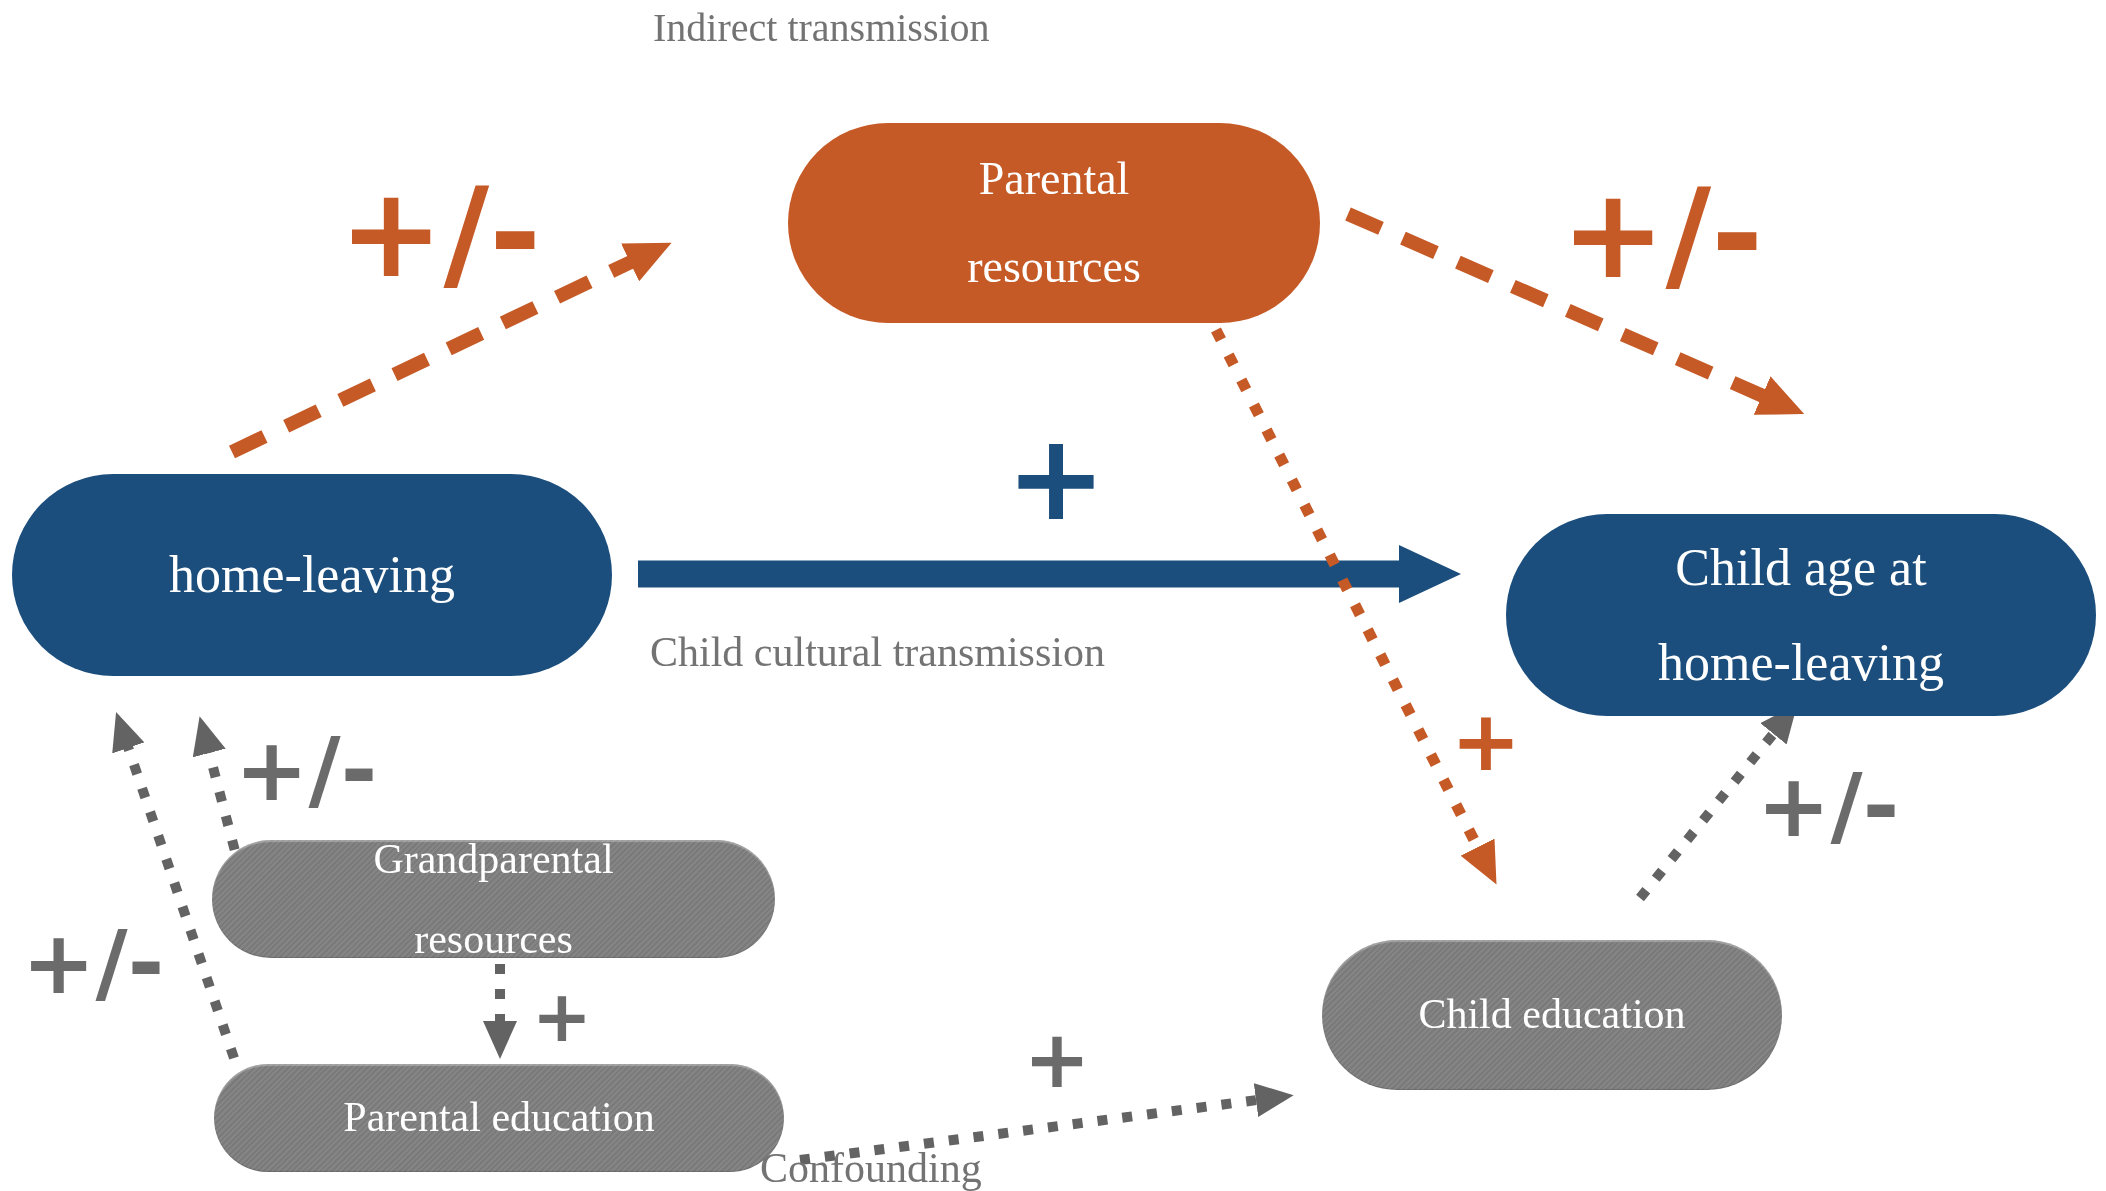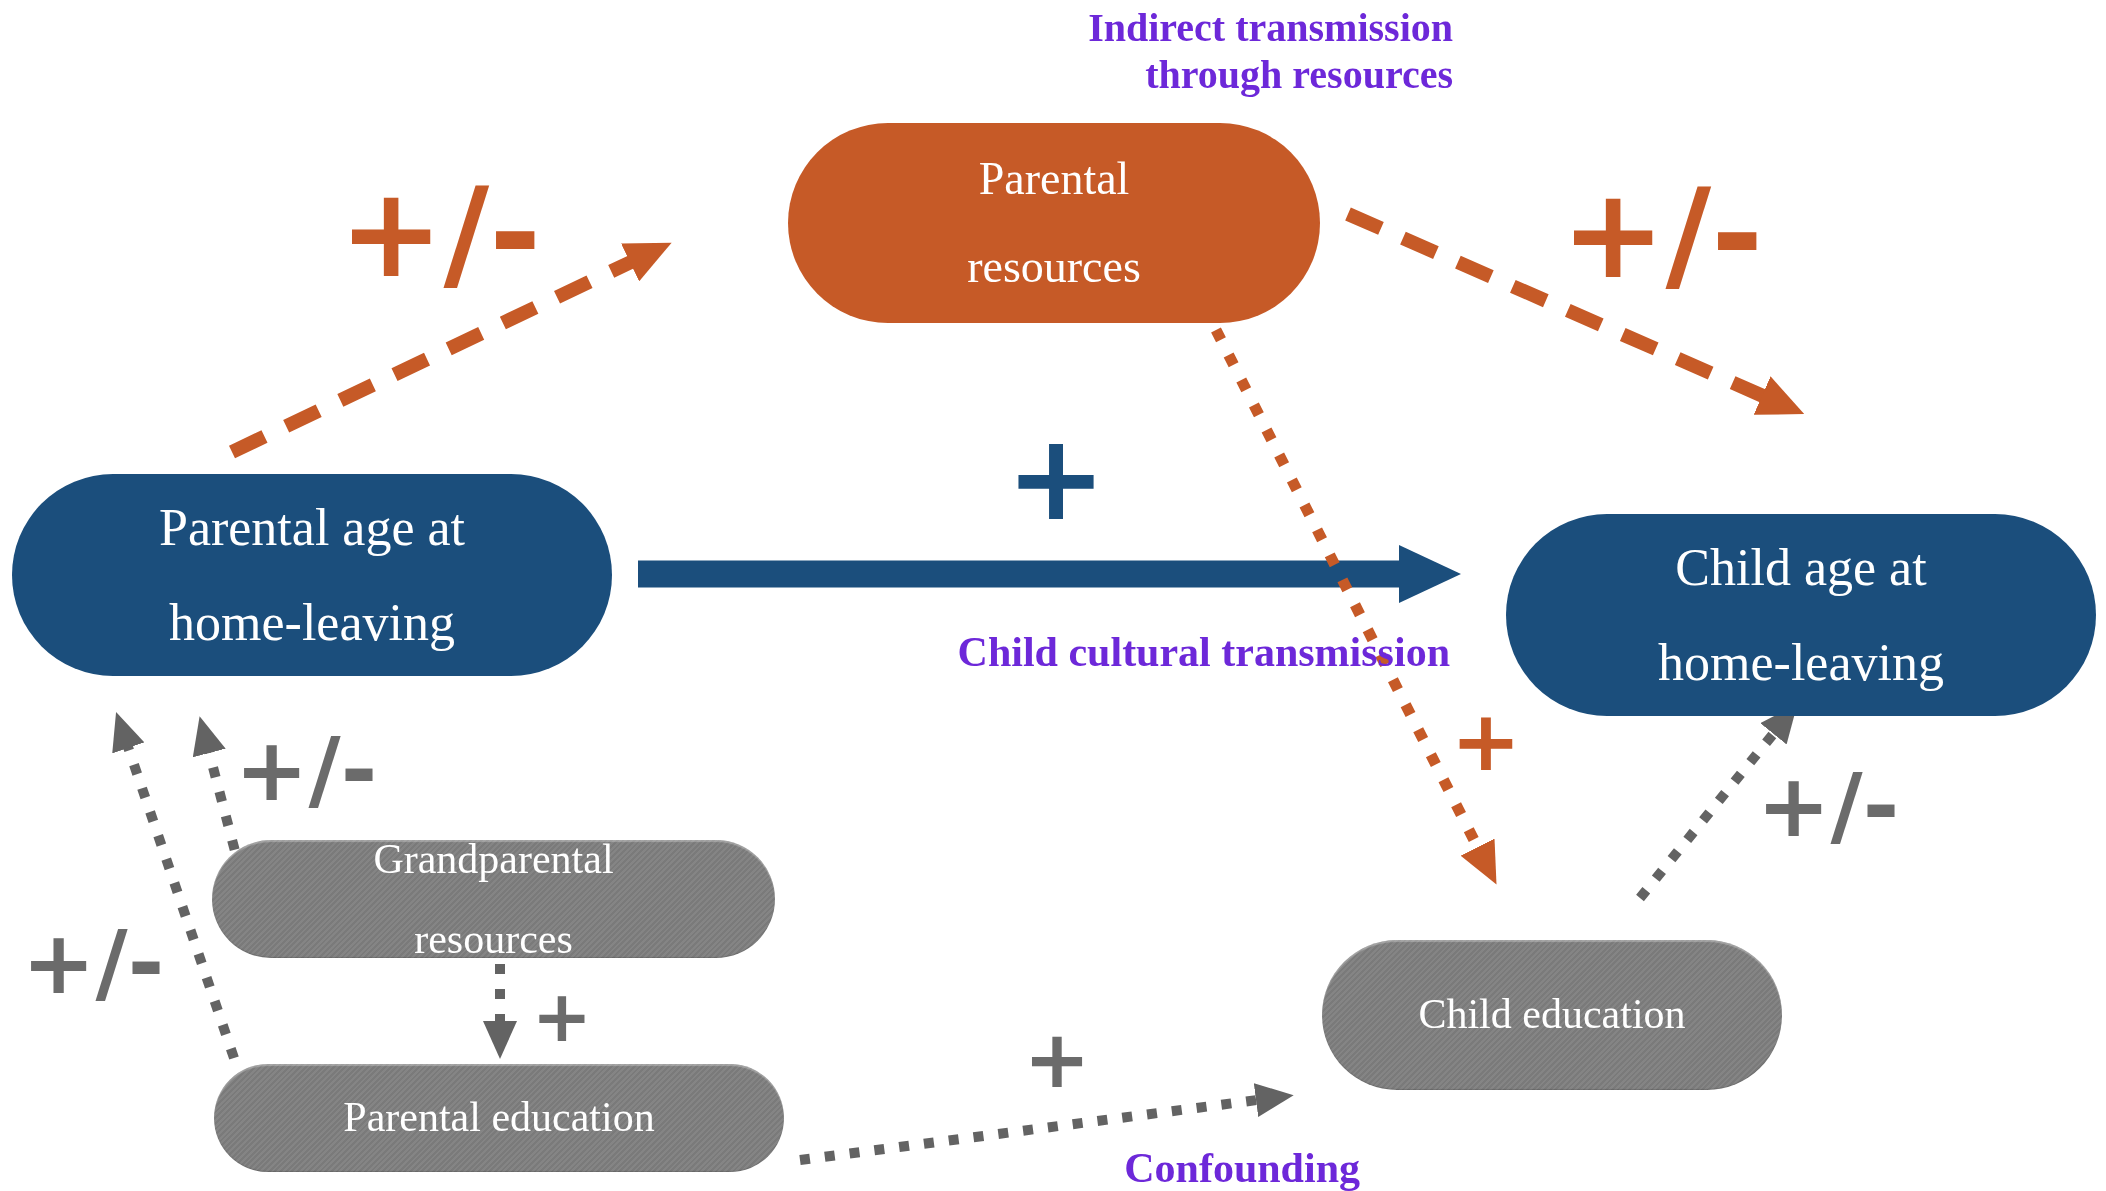--- a/index.html
+++ b/index.html
@@ -18,21 +18,21 @@
   }
   .node-blue{background:#1B4E7C;}
   .node-orange{background:#C65A27;}
   .node-gray{
     background:#7E7E7E;
     background-image:repeating-linear-gradient(135deg,rgba(255,255,255,0.05) 0 2px,rgba(0,0,0,0.03) 2px 4px);
     box-shadow:inset 0 2px 1px rgba(255,255,255,0.28), inset 0 -1px 1px rgba(0,0,0,0.15);
   }
   .caption{
     position:absolute;z-index:2;
-    color:#6d28d9;font-weight:bold;text-align:right;line-height:1.18;
+    color:#737373;font-weight:normal;text-align:left;line-height:1.18;
   }
   .sign{
     position:absolute;z-index:2;
     transform:translate(-50%,-50%);
     font-family:"DejaVu Sans","Liberation Sans",sans-serif;
     font-weight:bold;line-height:1;white-space:nowrap;
   }
   .sign-orange{color:#C65A27;}
   .sign-blue{color:#1B4E7C;}
   .sign-gray{color:#6B6B6B;}
@@ -76,21 +76,20 @@
 
     <path d="M1640,898 L1774,733" stroke="#636363" stroke-width="10" stroke-dasharray="10 15" fill="none" marker-end="url(#mGray)"></path>
   </svg>
 
   <div class="node node-orange" style="left:788px;top:123px;width:532px;height:200px;border-radius:100px;font-size:46px;">
     <div>Parental</div>
     <div>resources</div>
   </div>
 
   <div class="node node-blue" style="left:12px;top:474px;width:600px;height:202px;border-radius:101px;font-size:52px;">
-    <div>Parental age at</div>
     <div>home-leaving</div>
   </div>
 
   <div class="node node-blue" style="left:1506px;top:474px;width:590px;height:202px;border-radius:101px;font-size:52px;margin-top:40px;">
     <div>Child age at</div>
     <div>home-leaving</div>
   </div>
 
   <div class="node node-gray" style="left:212px;top:840px;width:563px;height:118px;border-radius:59px;font-size:42px;line-height:1.15;">
     <div>Grandparental</div>
@@ -100,21 +99,20 @@
   <div class="node node-gray" style="left:214px;top:1064px;width:570px;height:108px;border-radius:55px;font-size:42px;">
     <div>Parental education</div>
   </div>
 
   <div class="node node-gray" style="left:1322px;top:914px;width:460px;height:150px;border-radius:75px;font-size:42px;margin-top:26px;">
     <div>Child education</div>
   </div>
 
   <div class="caption" style="left:653px;top:4px;width:800px;font-size:40px;">
     <div>Indirect transmission</div>
-    <div>through resources</div>
   </div>
 
   <div class="caption" style="left:650px;top:628px;width:800px;font-size:42px;">Child cultural transmission</div>
 
   <div class="caption" style="left:760px;top:1144px;width:600px;font-size:42px;">Confounding</div>
 
   <div class="sign sign-orange" style="left:440px;top:232px;font-size:125px;">+/-</div>
 
   <div class="sign sign-orange" style="left:1662px;top:233px;font-size:125px;">+/-</div>
 

